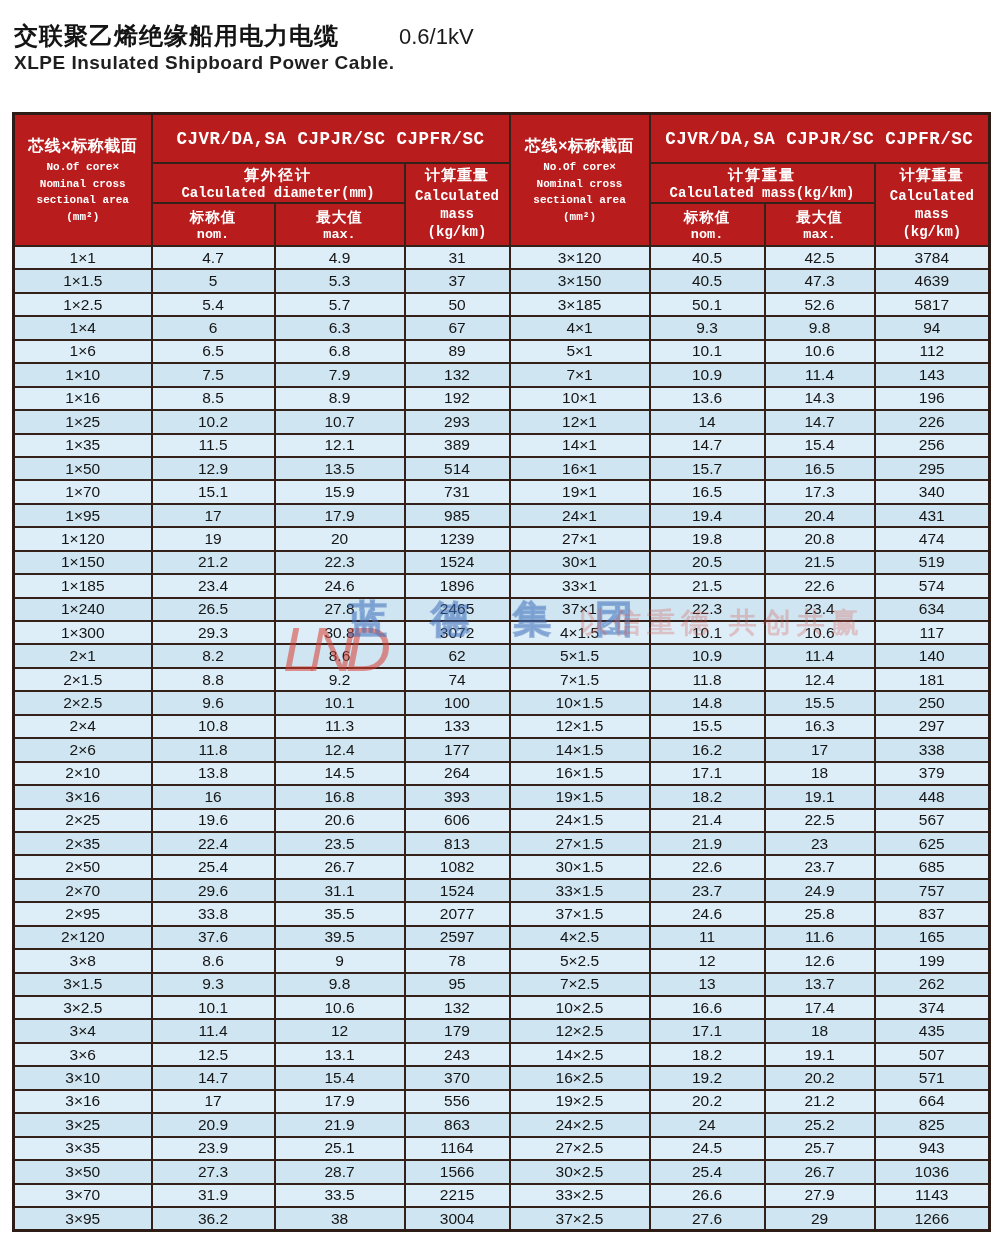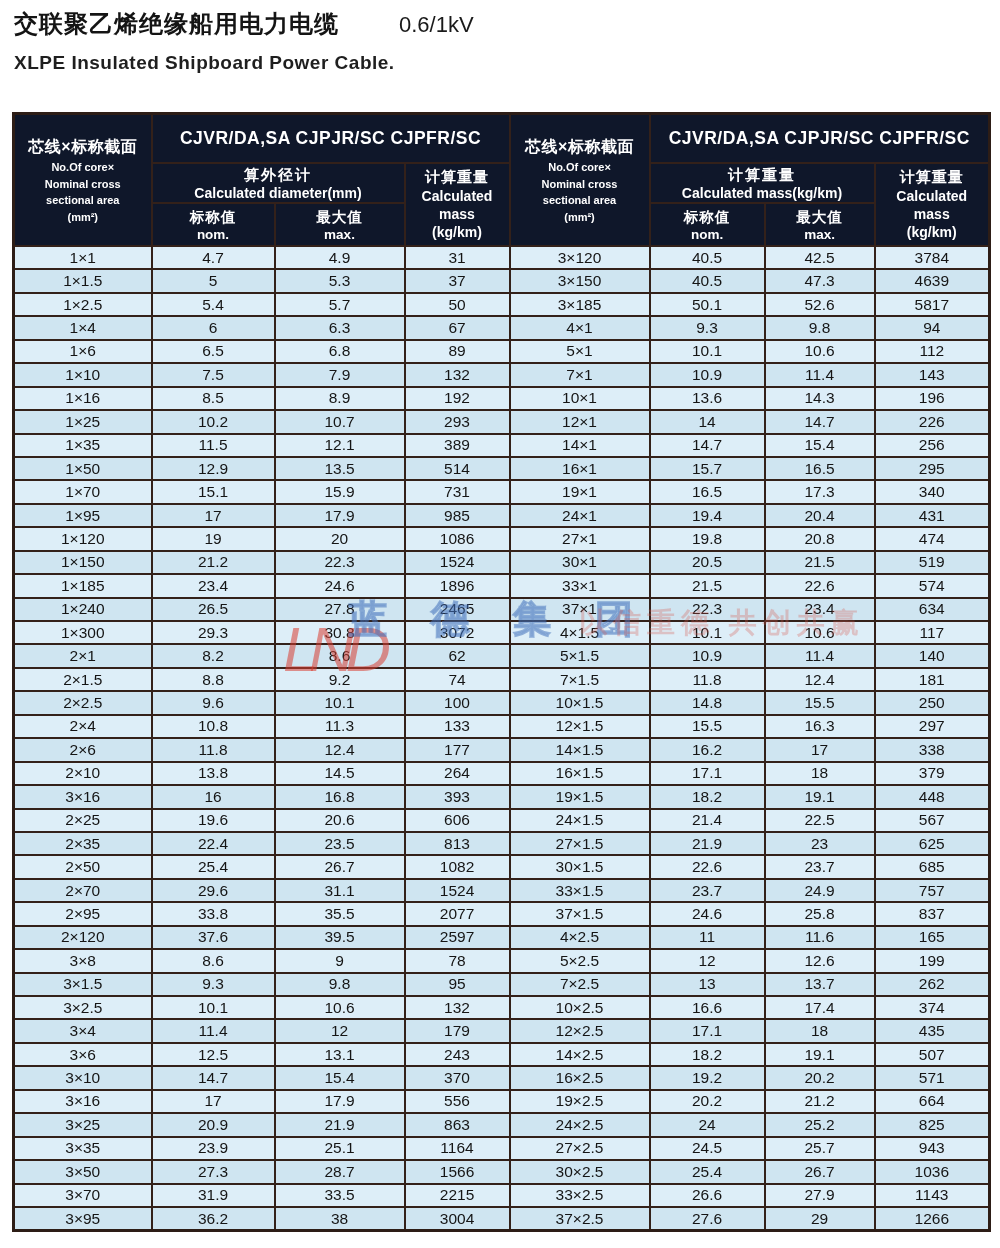--- a/index.html
+++ b/index.html
@@ -1,36 +1,36 @@
 <!DOCTYPE html>
 <html><head>
 <meta charset="utf-8">
 <style>
   html,body{margin:0;padding:0;}
   body{
     width:1000px;height:1248px;position:relative;background:#ffffff;
     font-family:"Liberation Sans","DejaVu Sans",sans-serif;
     -webkit-font-smoothing:antialiased;overflow:hidden;
   }
-  .title-row{position:absolute;left:14px;top:8px;display:flex;align-items:baseline;text-align:right;}
+  .title-row{position:absolute;left:14px;top:20px;display:flex;align-items:baseline;text-align:right;}
   .title-zh{font-size:24px;font-weight:bold;color:#141414;letter-spacing:1px;margin:0;}
   .voltage{font-size:22px;color:#1a1a1a;margin-left:60px;font-weight:500;}
   .title-en{position:absolute;left:14px;top:52px;font-size:19px;font-weight:bold;color:#1f1f1f;letter-spacing:0.5px;}
 
   .tablewrap{position:absolute;left:12px;top:112px;width:976px;}
   table.spec{
     border-collapse:collapse;table-layout:fixed;width:976px;
     border:3px solid #2d1d16;
   }
   table.spec th, table.spec td{
     border:2px solid #33211a;
     padding:0;text-align:center;vertical-align:middle;
     overflow:hidden;white-space:nowrap;
   }
-  thead th{background:#0f172a;color:#ffffff;font-weight:bold;}
+  thead th{background:#b91c1c;color:#ffffff;font-weight:bold;font-family:Liberation Mono, monospace;}
   .th-size{line-height:1.5;}
   .th-size .zh{font-size:16px;letter-spacing:0.5px;}
   .th-size .en{font-size:11px;font-weight:600;}
   .th-models{font-size:17.5px;letter-spacing:0.5px;white-space:pre;}
   .th-group .zh{font-size:15px;letter-spacing:2px;}
   .th-group .en{font-size:14px;font-weight:600;}
   .th-sub .zh{font-size:14.5px;letter-spacing:1px;}
   .th-sub .en{font-size:13.5px;font-weight:600;}
   .th-mass{line-height:1.3;}
   .th-mass .zh{font-size:15px;letter-spacing:1px;}
@@ -261,21 +261,21 @@
           <td>985</td>
           <td>24×1</td>
           <td>19.4</td>
           <td>20.4</td>
           <td>431</td>
         </tr>
         <tr>
           <td>1×120</td>
           <td>19</td>
           <td>20</td>
-          <td>1086</td>
+          <td>1239</td>
           <td>27×1</td>
           <td>19.8</td>
           <td>20.8</td>
           <td>474</td>
         </tr>
         <tr>
           <td>1×150</td>
           <td>21.2</td>
           <td>22.3</td>
           <td>1524</td>

